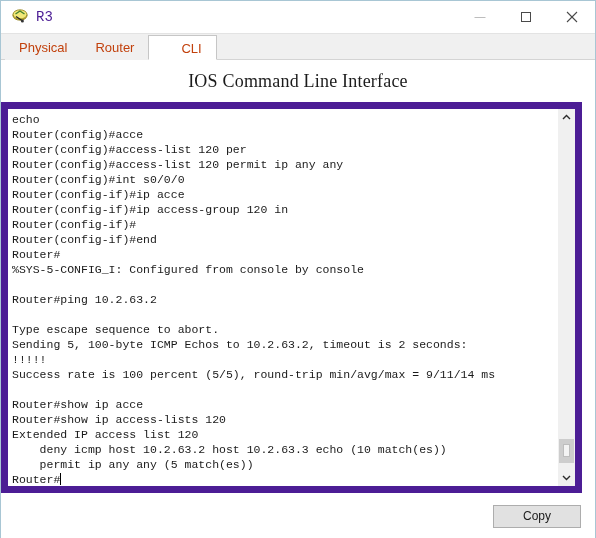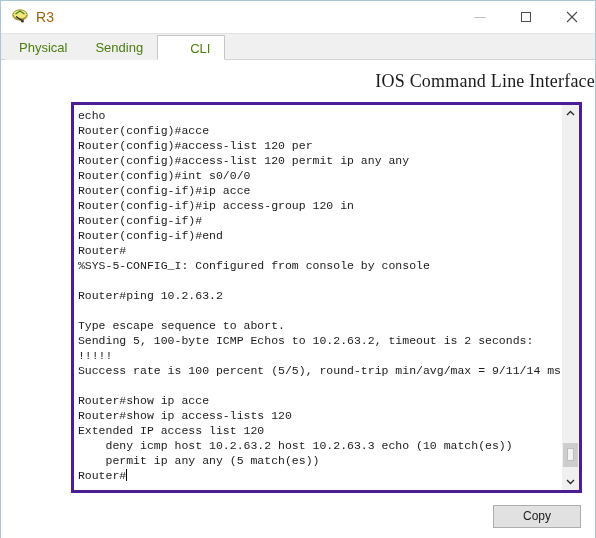--- a/index.html
+++ b/index.html
@@ -38,22 +38,22 @@
   #app-icon {
     width: 18px;
     height: 18px;
     margin-left: 10px;
     margin-right: 7px;
     position: relative;
     flex: 0 0 auto;
   }
   #title-text {
     font-size: 14px;
-    color: #a16207;
-    font-family: Liberation Sans, sans-serif;
+    color: #4c1d95;
+    font-family: Liberation Mono, monospace;
     letter-spacing: 0.1px;
   }
   .wbtn {
     width: 46px;
     height: 31px;
     display: flex;
     align-items: center;
     justify-content: center;
     flex: 0 0 auto;
   }
@@ -75,21 +75,21 @@
     padding-left: 4px;
     box-sizing: border-box;
     border-bottom: 1px solid #d4d4d4;
     position: relative;
   }
   .tab {
     height: 25px;
     line-height: 25px;
     padding: 0 14px;
     font-size: 13px;
-    color: #4d7c0f;
+    color: #c2410c;
     box-sizing: border-box;
     font-family: "Liberation Sans", sans-serif;
     background: #f0f0f0;
     position: relative;
     top: 1px;
     margin-top: 28px;
   }
   .tab.active {
     background: #ffffff;
     border-left: 1px solid #c6c6c6;
@@ -101,39 +101,38 @@
   }
 
   
   #panel {
     flex: 1 1 auto;
     background: #ffffff;
     display: flex;
     flex-direction: column;
     position: relative;
     box-sizing: border-box;
-    align-items: flex-end;
   }
 
   #panel-heading {
     text-align: center;
     font-size: 18px;
     color: #1b1b1b;
     font-family: "Liberation Serif", serif;
     padding-top: 11px;
     padding-bottom: 10px;
     letter-spacing: 0.2px;
   }
 
   
   #terminal-wrap {
-    margin: 0 13px 0 14px;
+    margin: 0 13px 0 0;
     height: 391px;
     box-sizing: border-box;
-    border: 3px solid #4c1d95;
+    border: 7px solid #4c1d95;
     background: #ffffff;
     display: flex;
     position: relative;
     overflow: hidden;
   }
   #terminal {
     flex: 1 1 auto;
     padding: 3px 0 0 4px;
     box-sizing: border-box;
     overflow: hidden;
@@ -261,21 +260,21 @@
         </svg>
       </div>
     </div>
   </div>
 
   <div id="tabstrip">
     <div class="tab">
       <span>Physical</span>
     </div>
     <div class="tab">
-      <span>Sending</span>
+      <span>Router</span>
     </div>
     <div class="tab active">
       <span>CLI</span>
     </div>
   </div>
 
   <div id="panel">
 
     <div id="panel-heading">IOS Command Line Interface</div>
 

